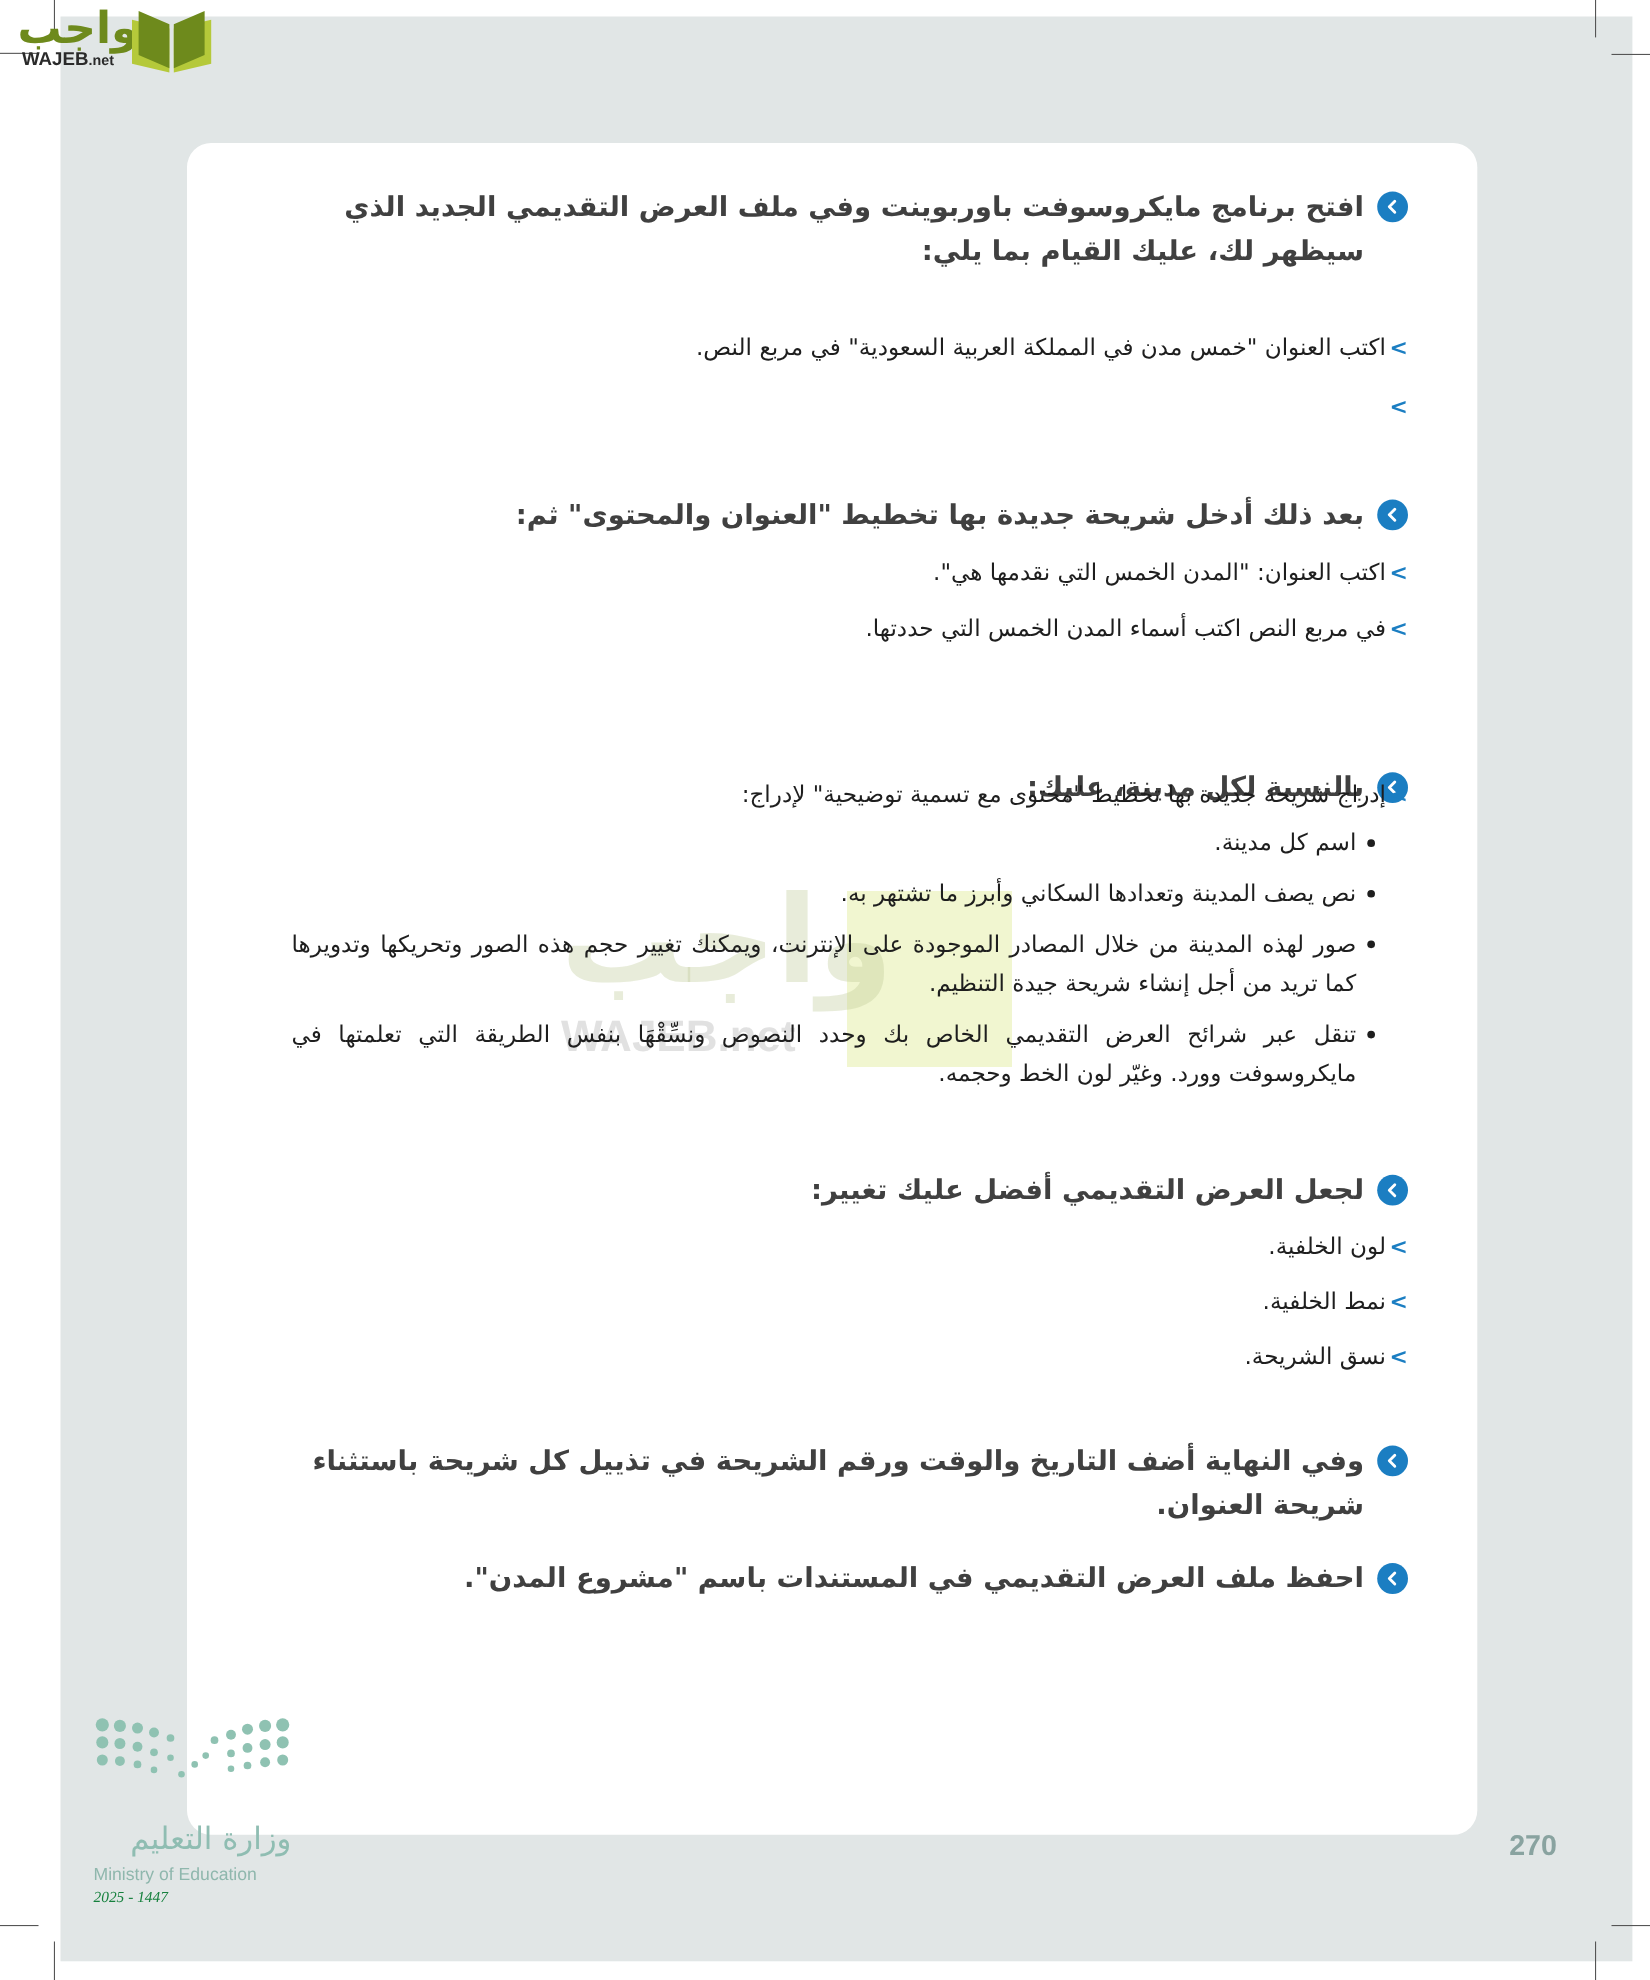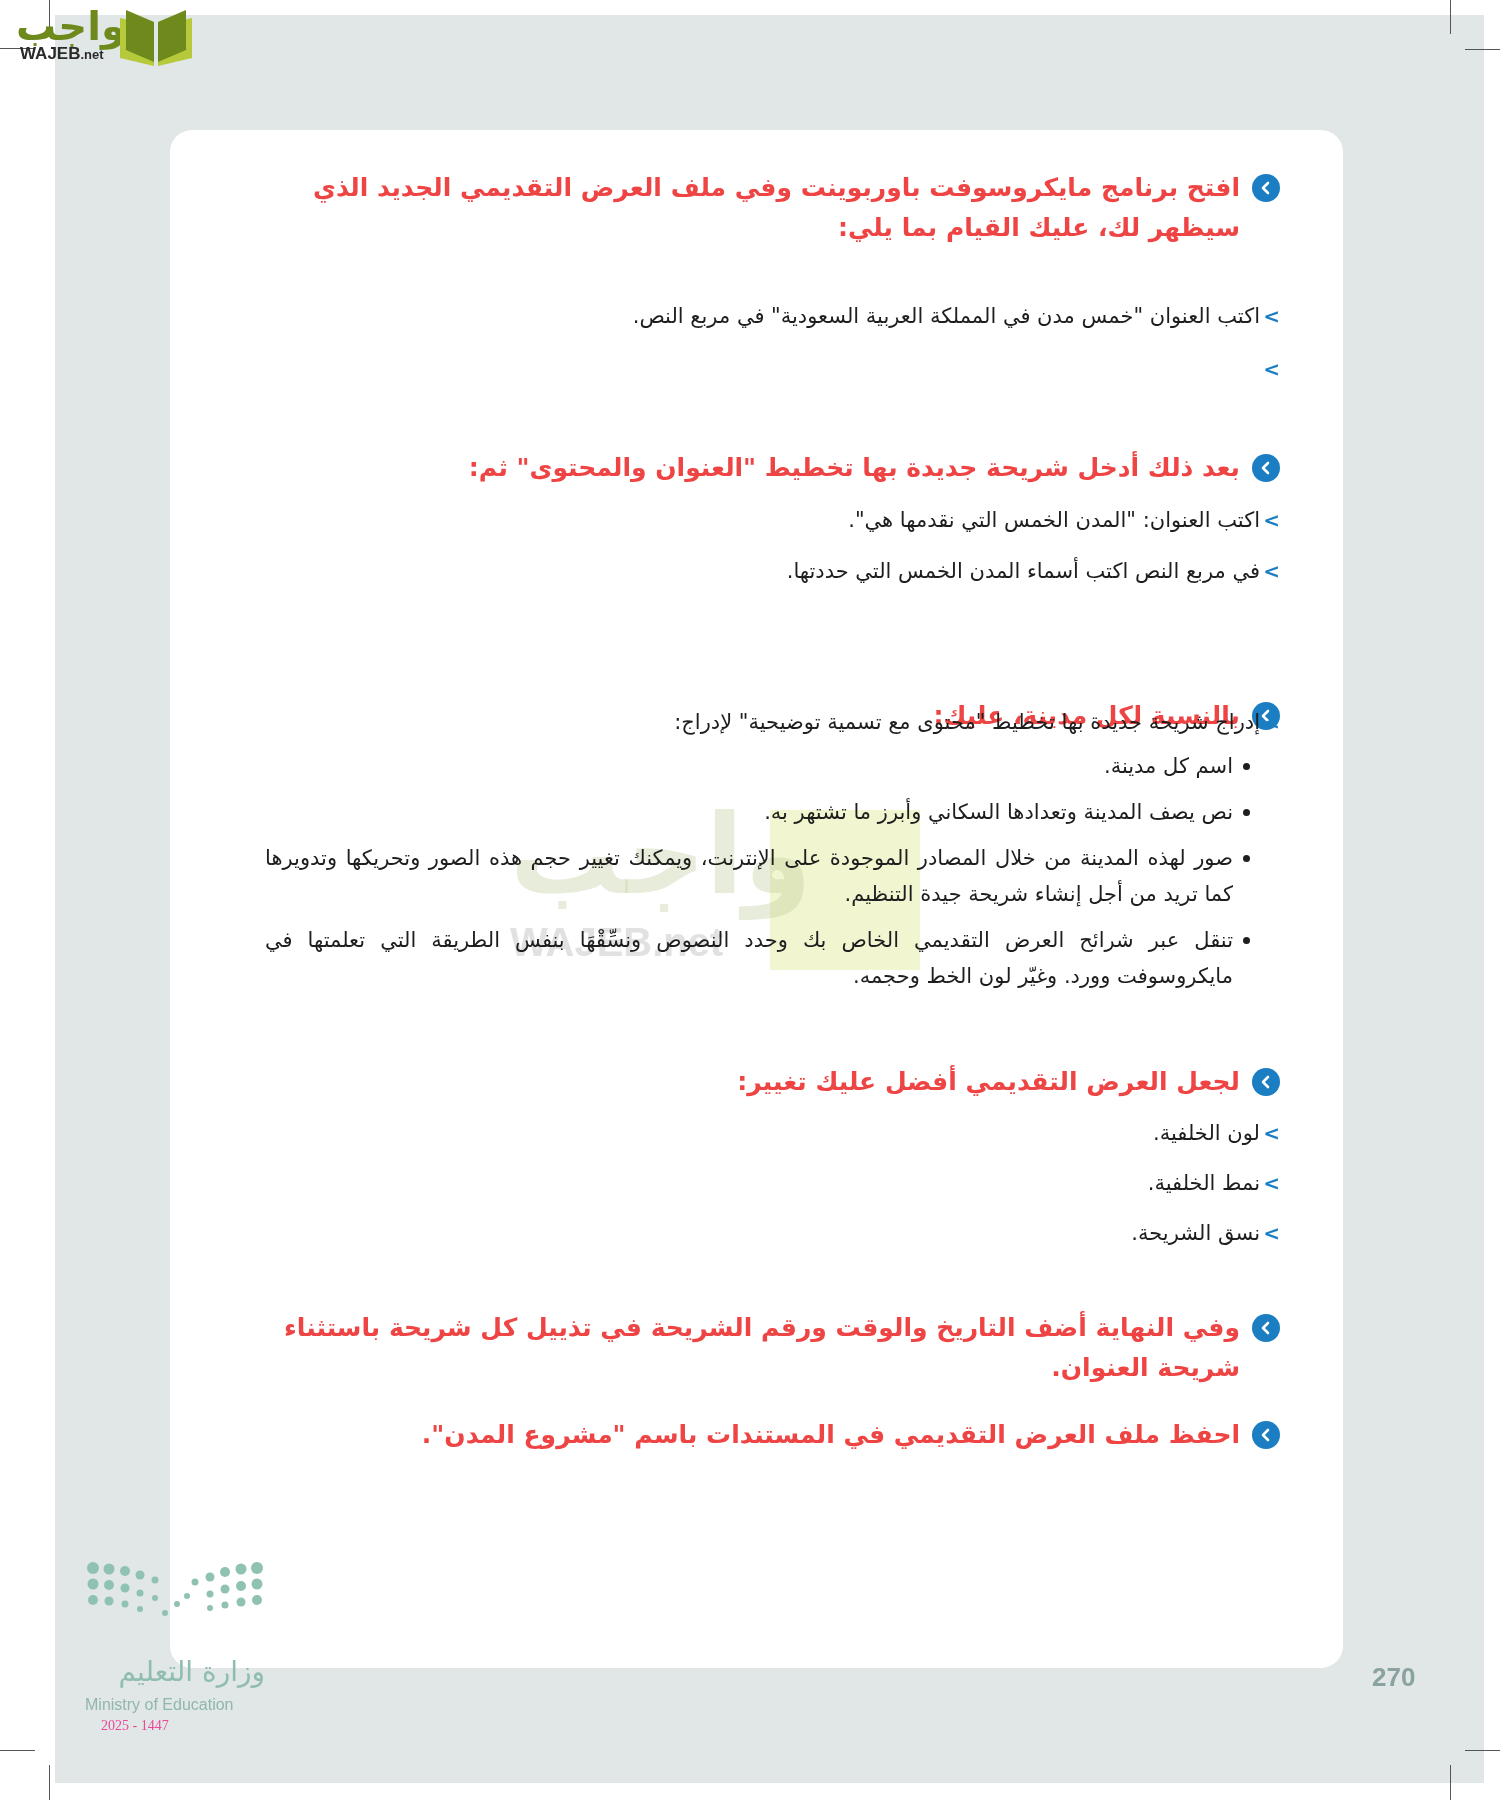--- a/index.html
+++ b/index.html
@@ -16,21 +16,21 @@
       position: absolute; left: 170px; top: 130px; width: 1173px; height: 1538px;
       background: #ffffff; border-radius: 22px;
     }
     .crop { position: absolute; background: #555; }
     .content {
       position: absolute; left: 230px; top: 0; width: 1050px;
       direction: rtl; text-align: right;
     }
     .heading {
       position: absolute; right: 0; width: 1050px;
-      color: #ef4444; font-weight: bold; font-size: 25px; line-height: 40px;
+      color: #404040; font-weight: bold; font-size: 25px; line-height: 40px;
       display: flex; flex-direction: row; align-items: flex-start;
     }
     .heading .chev {
       flex: 0 0 auto; width: 28px; height: 28px; border-radius: 50%;
       background: #1b7ec2; margin-left: 12px; margin-top: 6px;
       display: flex; align-items: center; justify-content: center;
     }
     .heading .chev svg { width: 16px; height: 16px; }
     .heading .htext { flex: 1 1 auto; }
     .item {
@@ -71,22 +71,22 @@
     }
     .moe-ar {
       position: absolute; left: 0; top: 95px; width: 180px; text-align: right;
       direction: rtl; font-size: 28px; color: #8fbdb2; line-height: 34px;
     }
     .moe-en {
       position: absolute; left: 0; top: 135px; font-size: 16px; color: #8fb7ad;
       font-family: "Liberation Sans", sans-serif; line-height: 20px;
     }
     .moe-year {
-      position: absolute; left: 16px; top: 157px; font-size: 14px; color: #ec4899;
-      font-family: "Liberation Serif", serif; line-height: 18px;
+      position: absolute; left: 0; top: 157px; font-size: 14px; color: #15803d;
+      font-family: "Liberation Serif", serif; line-height: 18px; font-style: italic;
     }
     .page-num {
       position: absolute; left: 1372px; top: 1662px; font-size: 26px; font-weight: bold;
       color: #89a3a0; font-family: "Liberation Sans", sans-serif;
     }
     .watermark {
       position: absolute; left: 500px; top: 800px; width: 460px; height: 170px;
       pointer-events: none;
     }
     .wm-ar {

